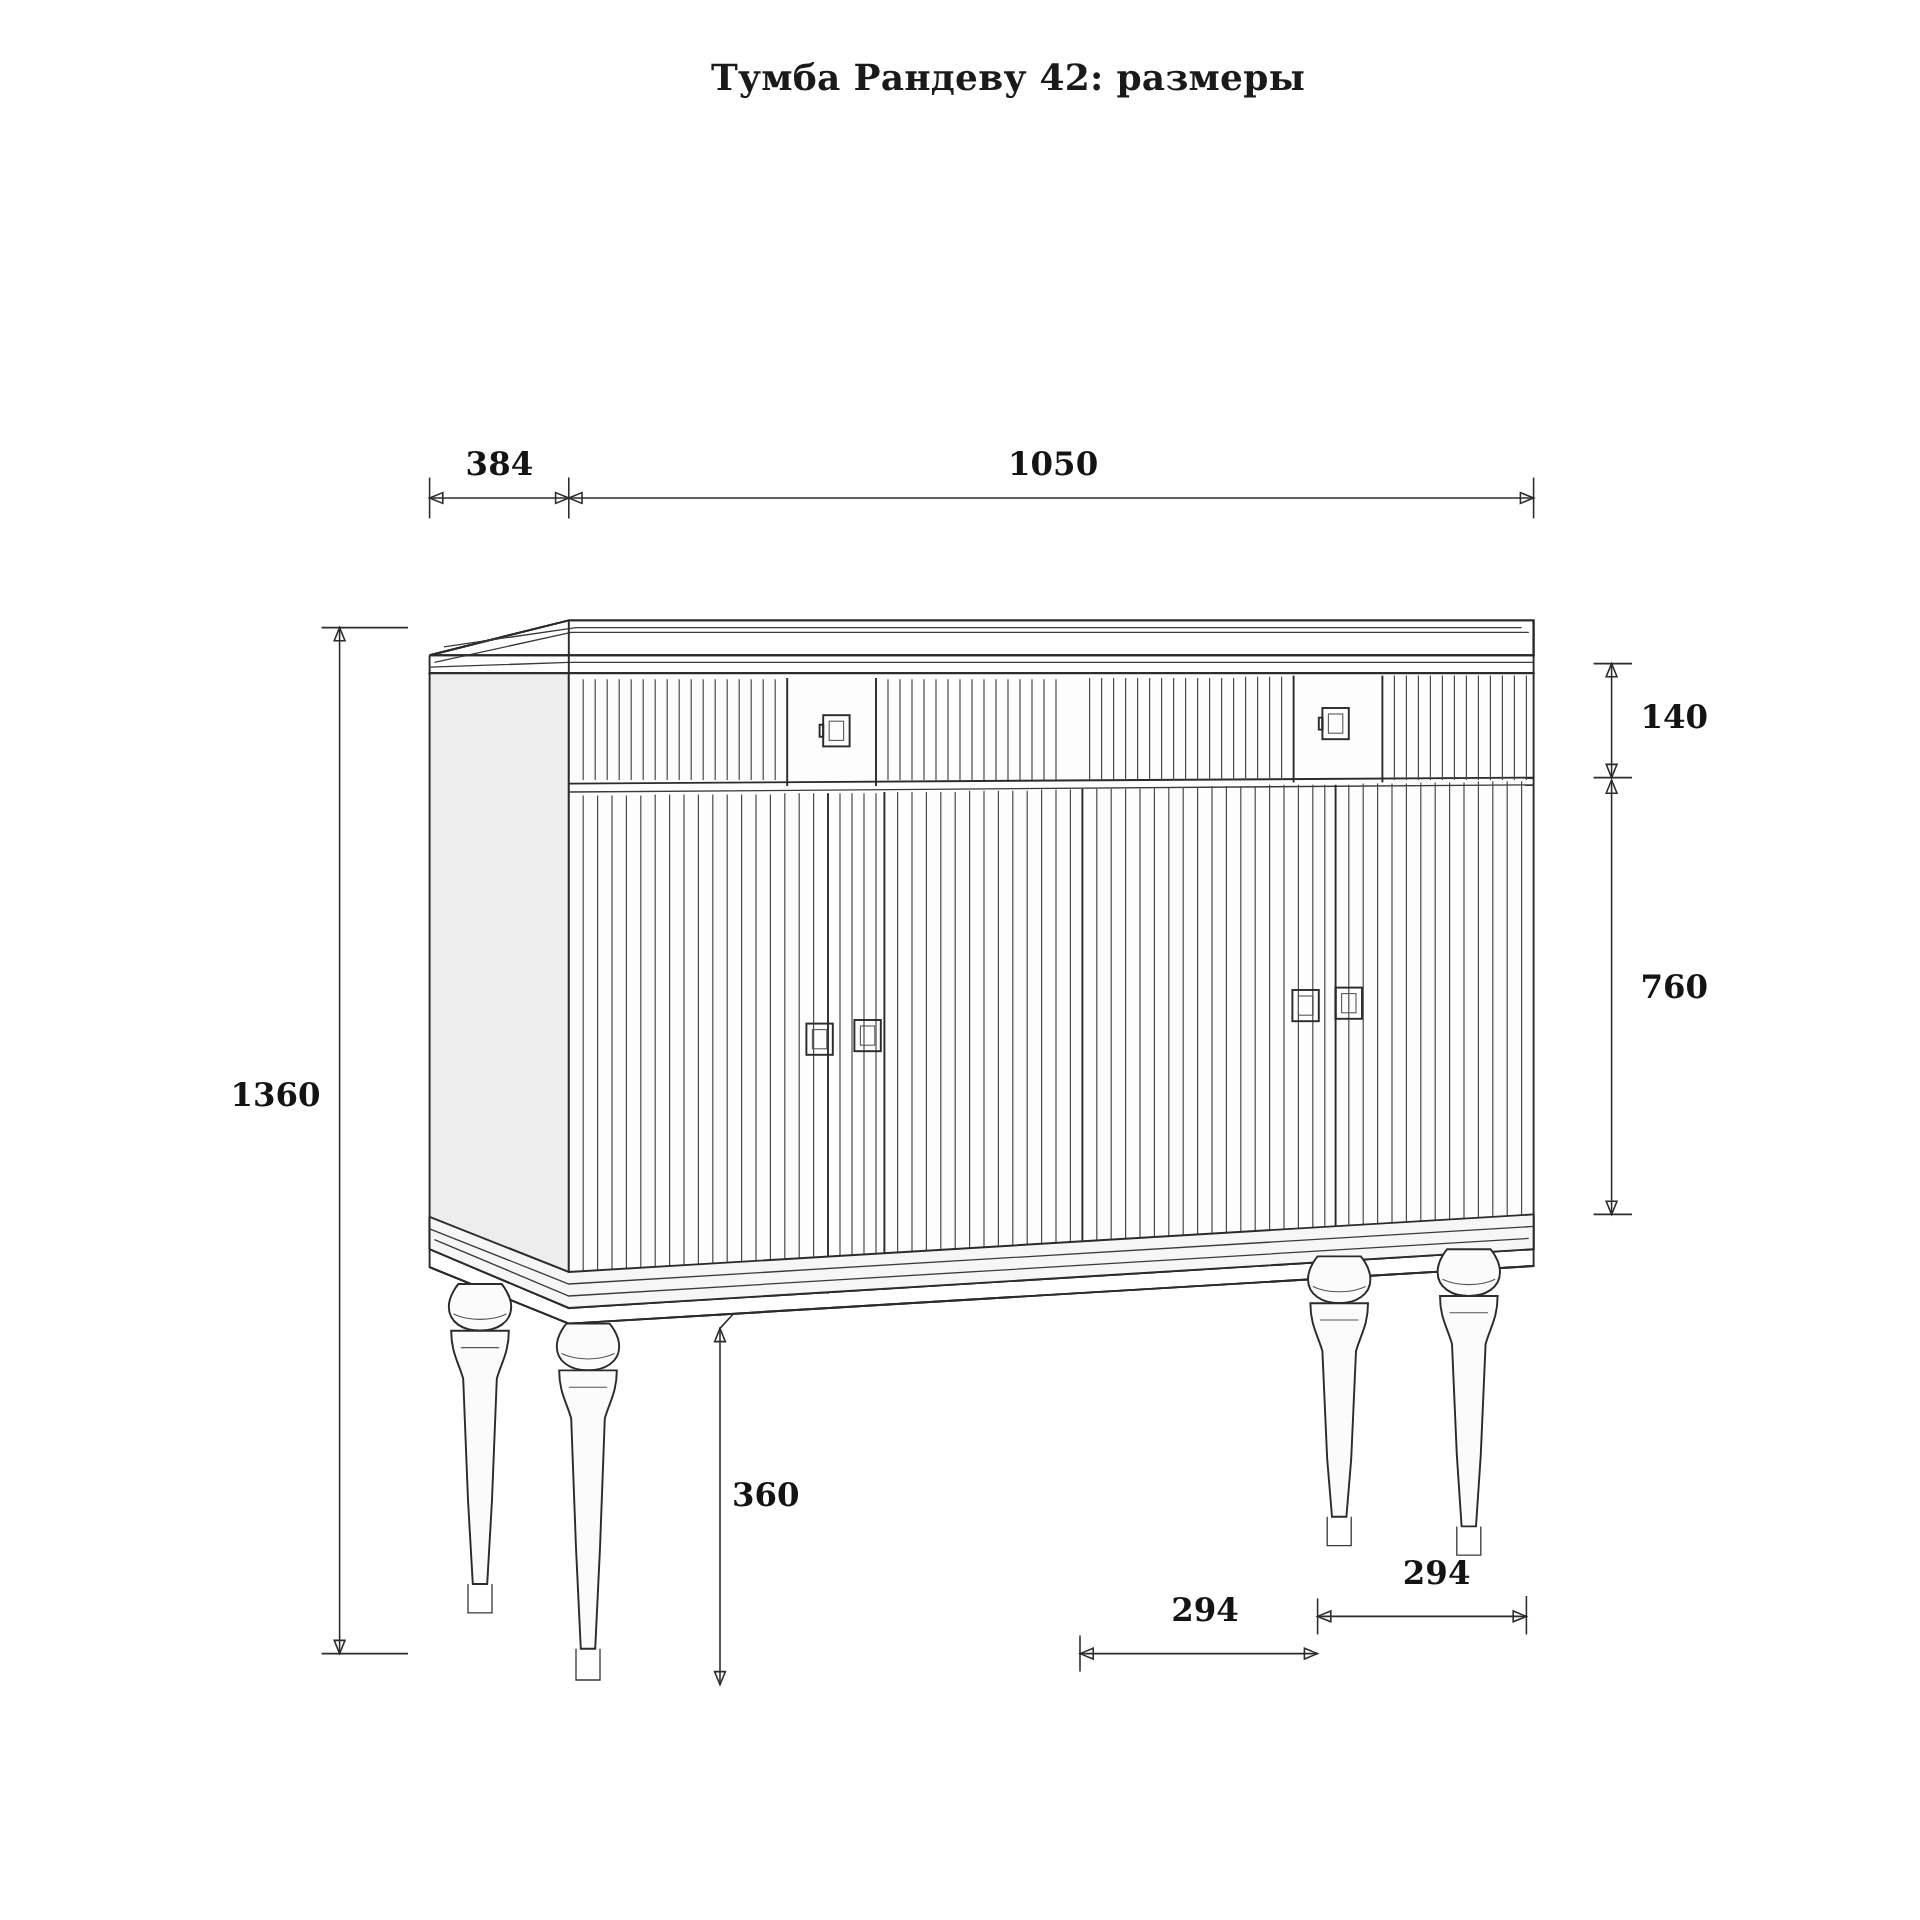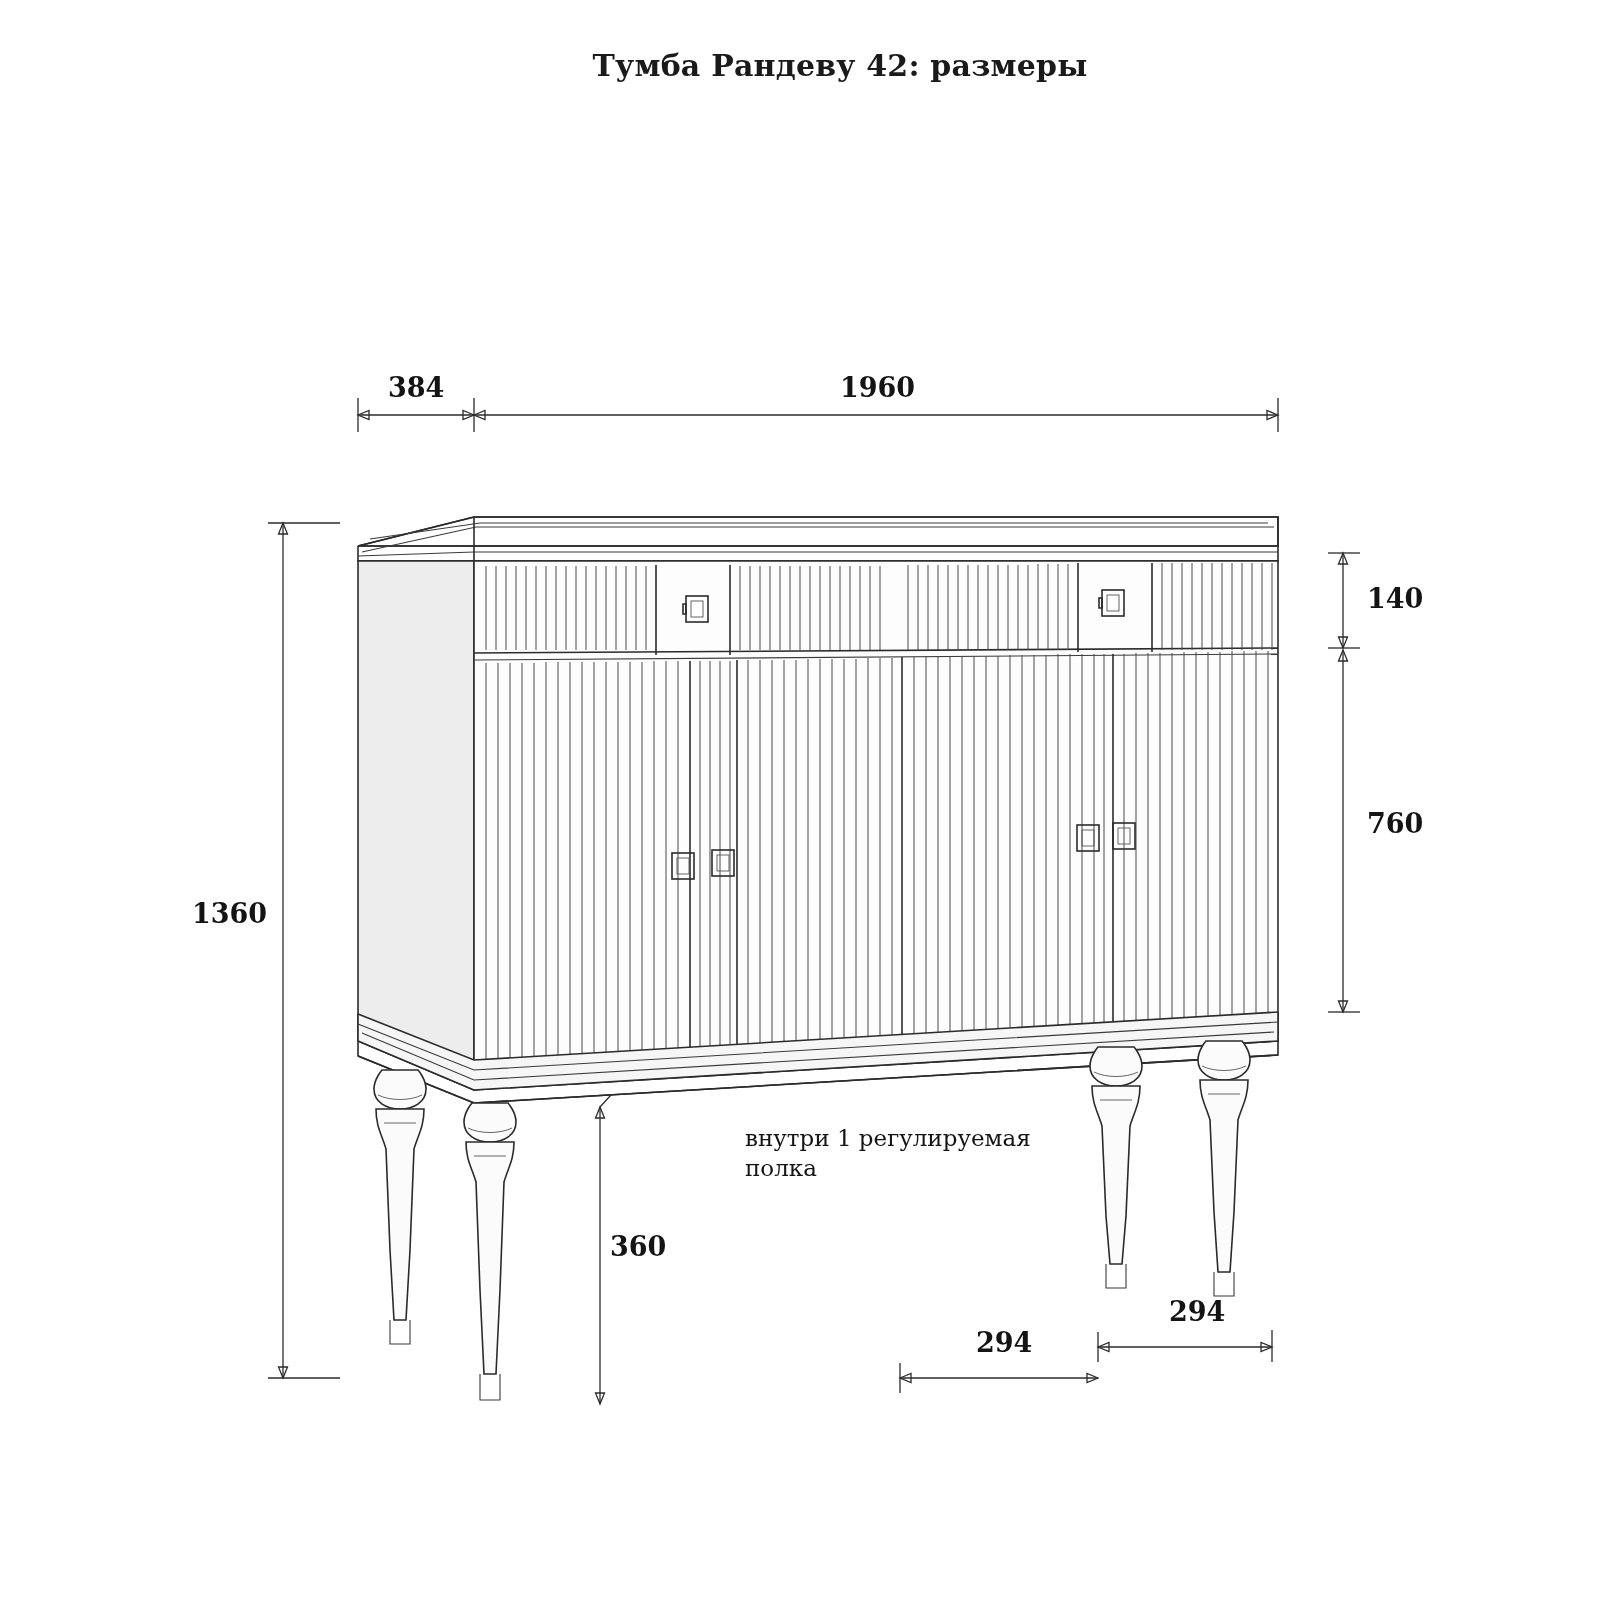--- a/index.html
+++ b/index.html
@@ -62,30 +62,28 @@
   .leg-fill { fill: #fbfbfb; }
 </style>
 </head>
 <body>
 
 <div id="stage">
 
   <div id="title">Тумба Рандеву 42: размеры</div>
 
   <div class="dim-label" style="left:348px; top:372px;">384</div>
-  <div class="dim-label" style="left:800px; top:372px;">1960</div>
+  <div class="dim-label" style="left:800px; top:372px;">1050</div>
   <div class="dim-label" style="left:152px; top:898px;">1360</div>
   <div class="dim-label" style="left:1327px; top:583px;">140</div>
   <div class="dim-label" style="left:1327px; top:808px;">760</div>
   <div class="dim-label" style="left:570px; top:1231px;">360</div>
   <div class="dim-label" style="left:936px; top:1327px;">294</div>
   <div class="dim-label" style="left:1129px; top:1296px;">294</div>
 
-  <div class="note" style="left:705px; top:1123px; width:300px;">внутри 1 регулируемая
-полка</div>
 
   <svg width="1600" height="1600" viewBox="0 0 1600 1600" style="position:absolute;left:0;top:0;">
 
     <g>
 
       <path class="dimln" d="M318 398 L318 432"></path>
       <path class="dimln" d="M434 398 L434 432"></path>
       <path class="dimln" d="M1238 398 L1238 432"></path>
 
       <path class="dimln" d="M318 415 L434 415"></path>

